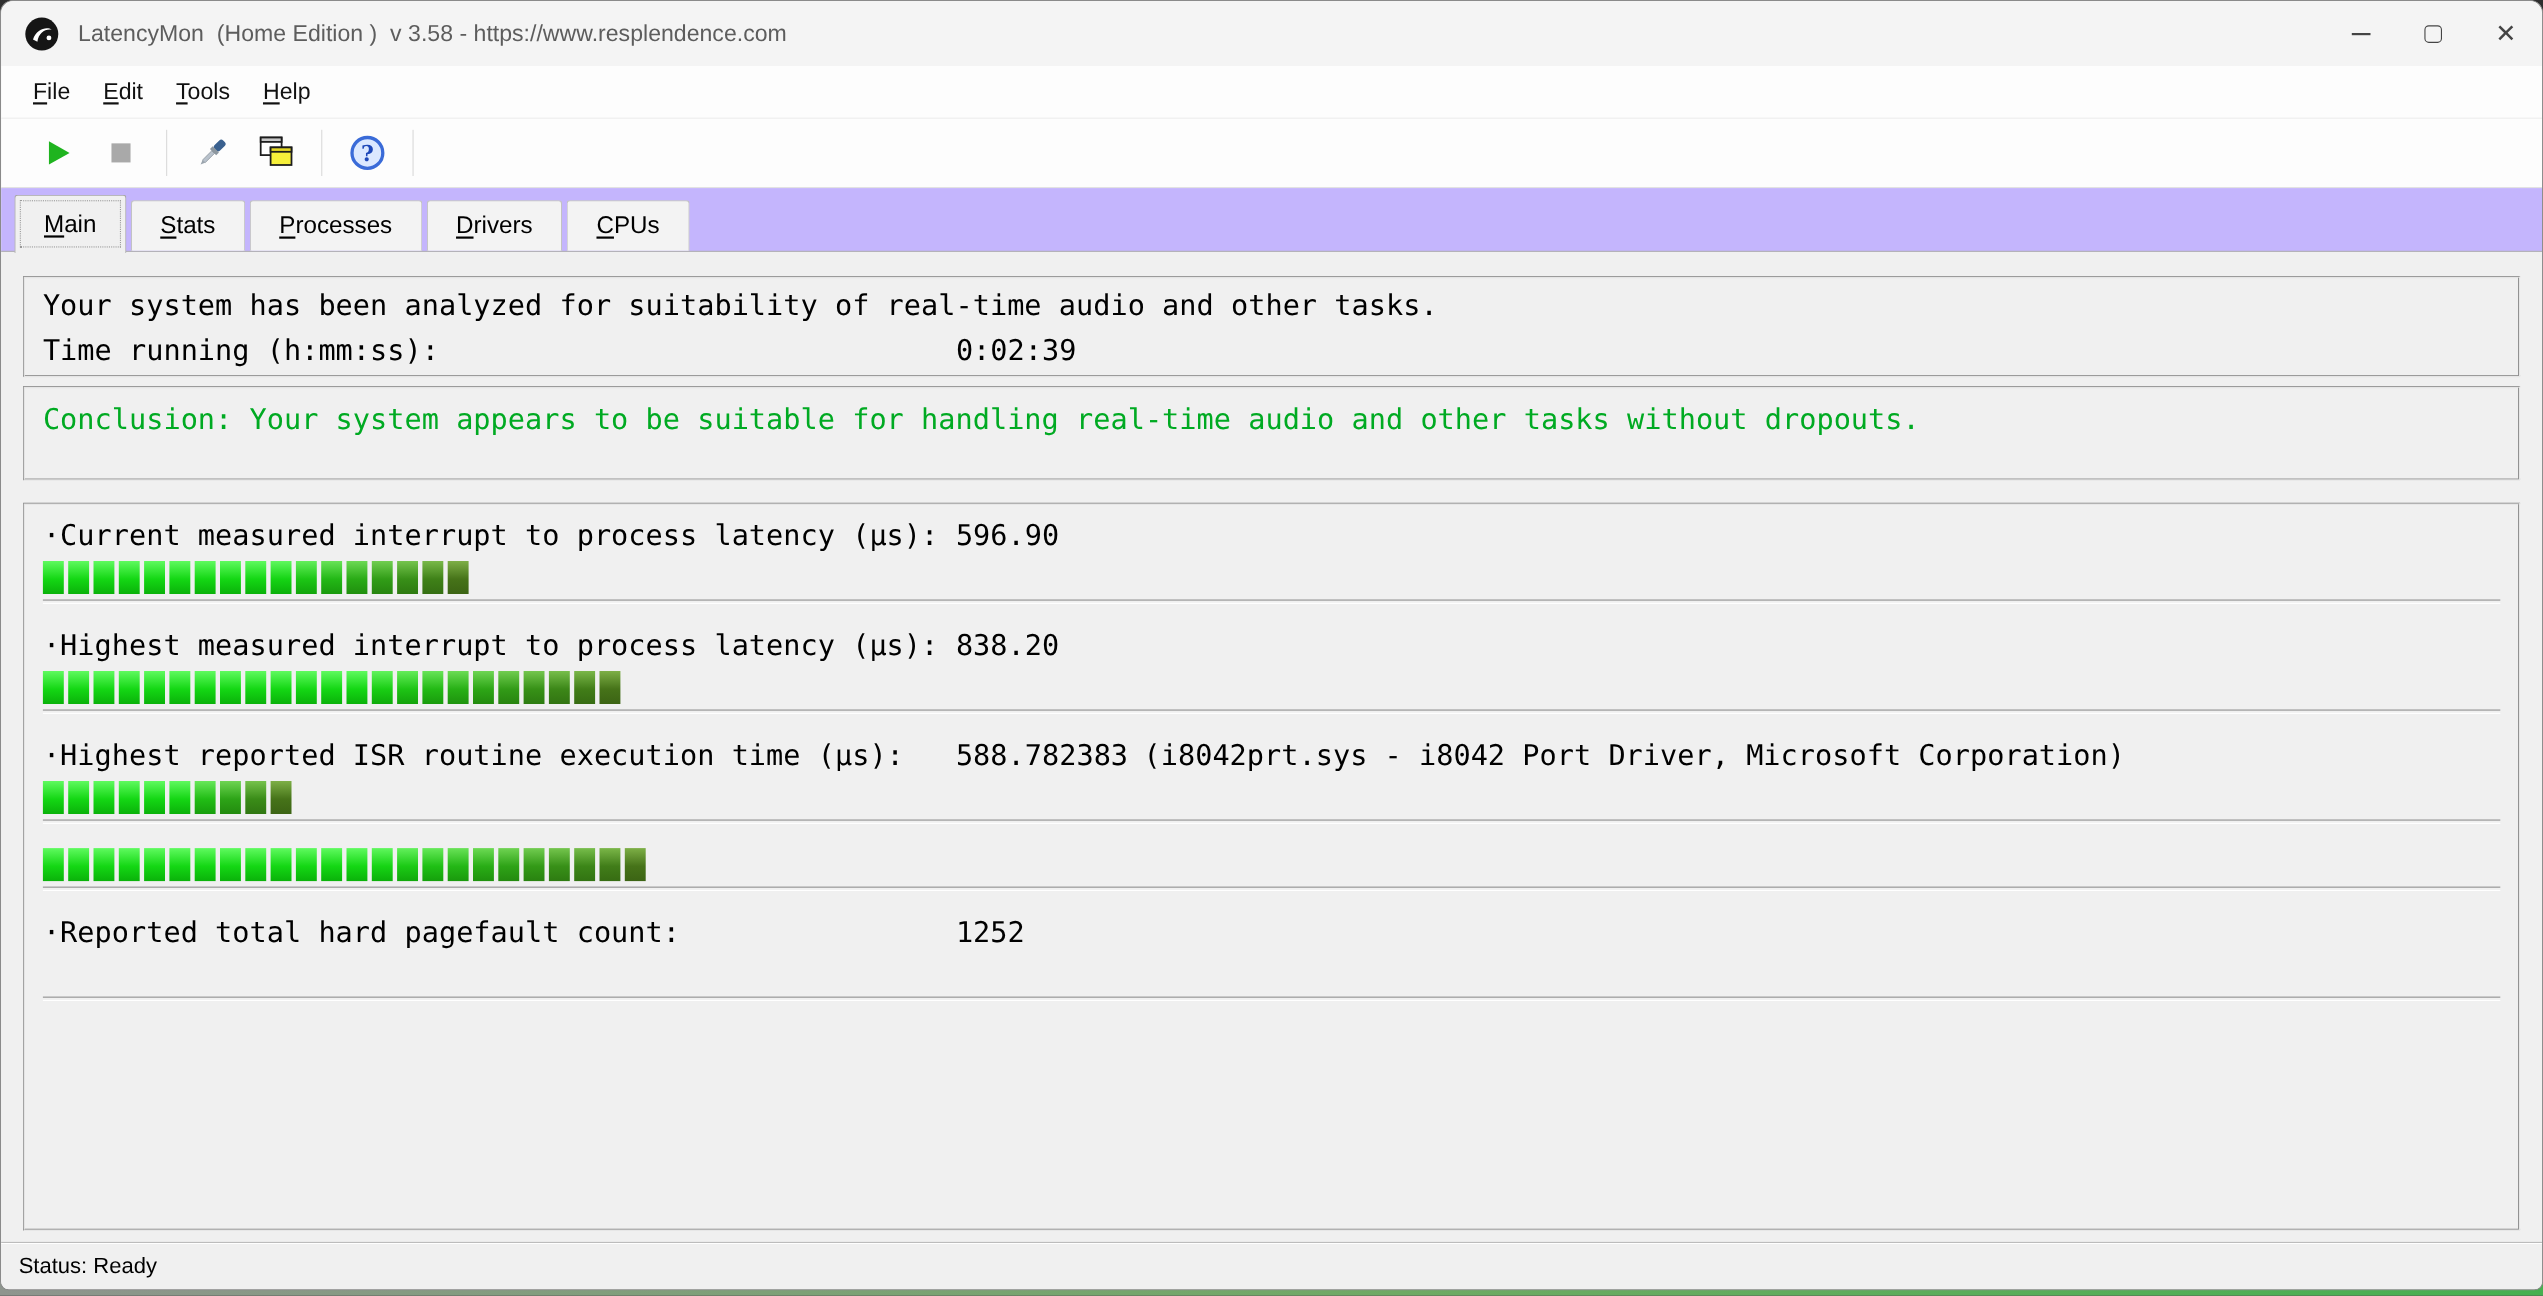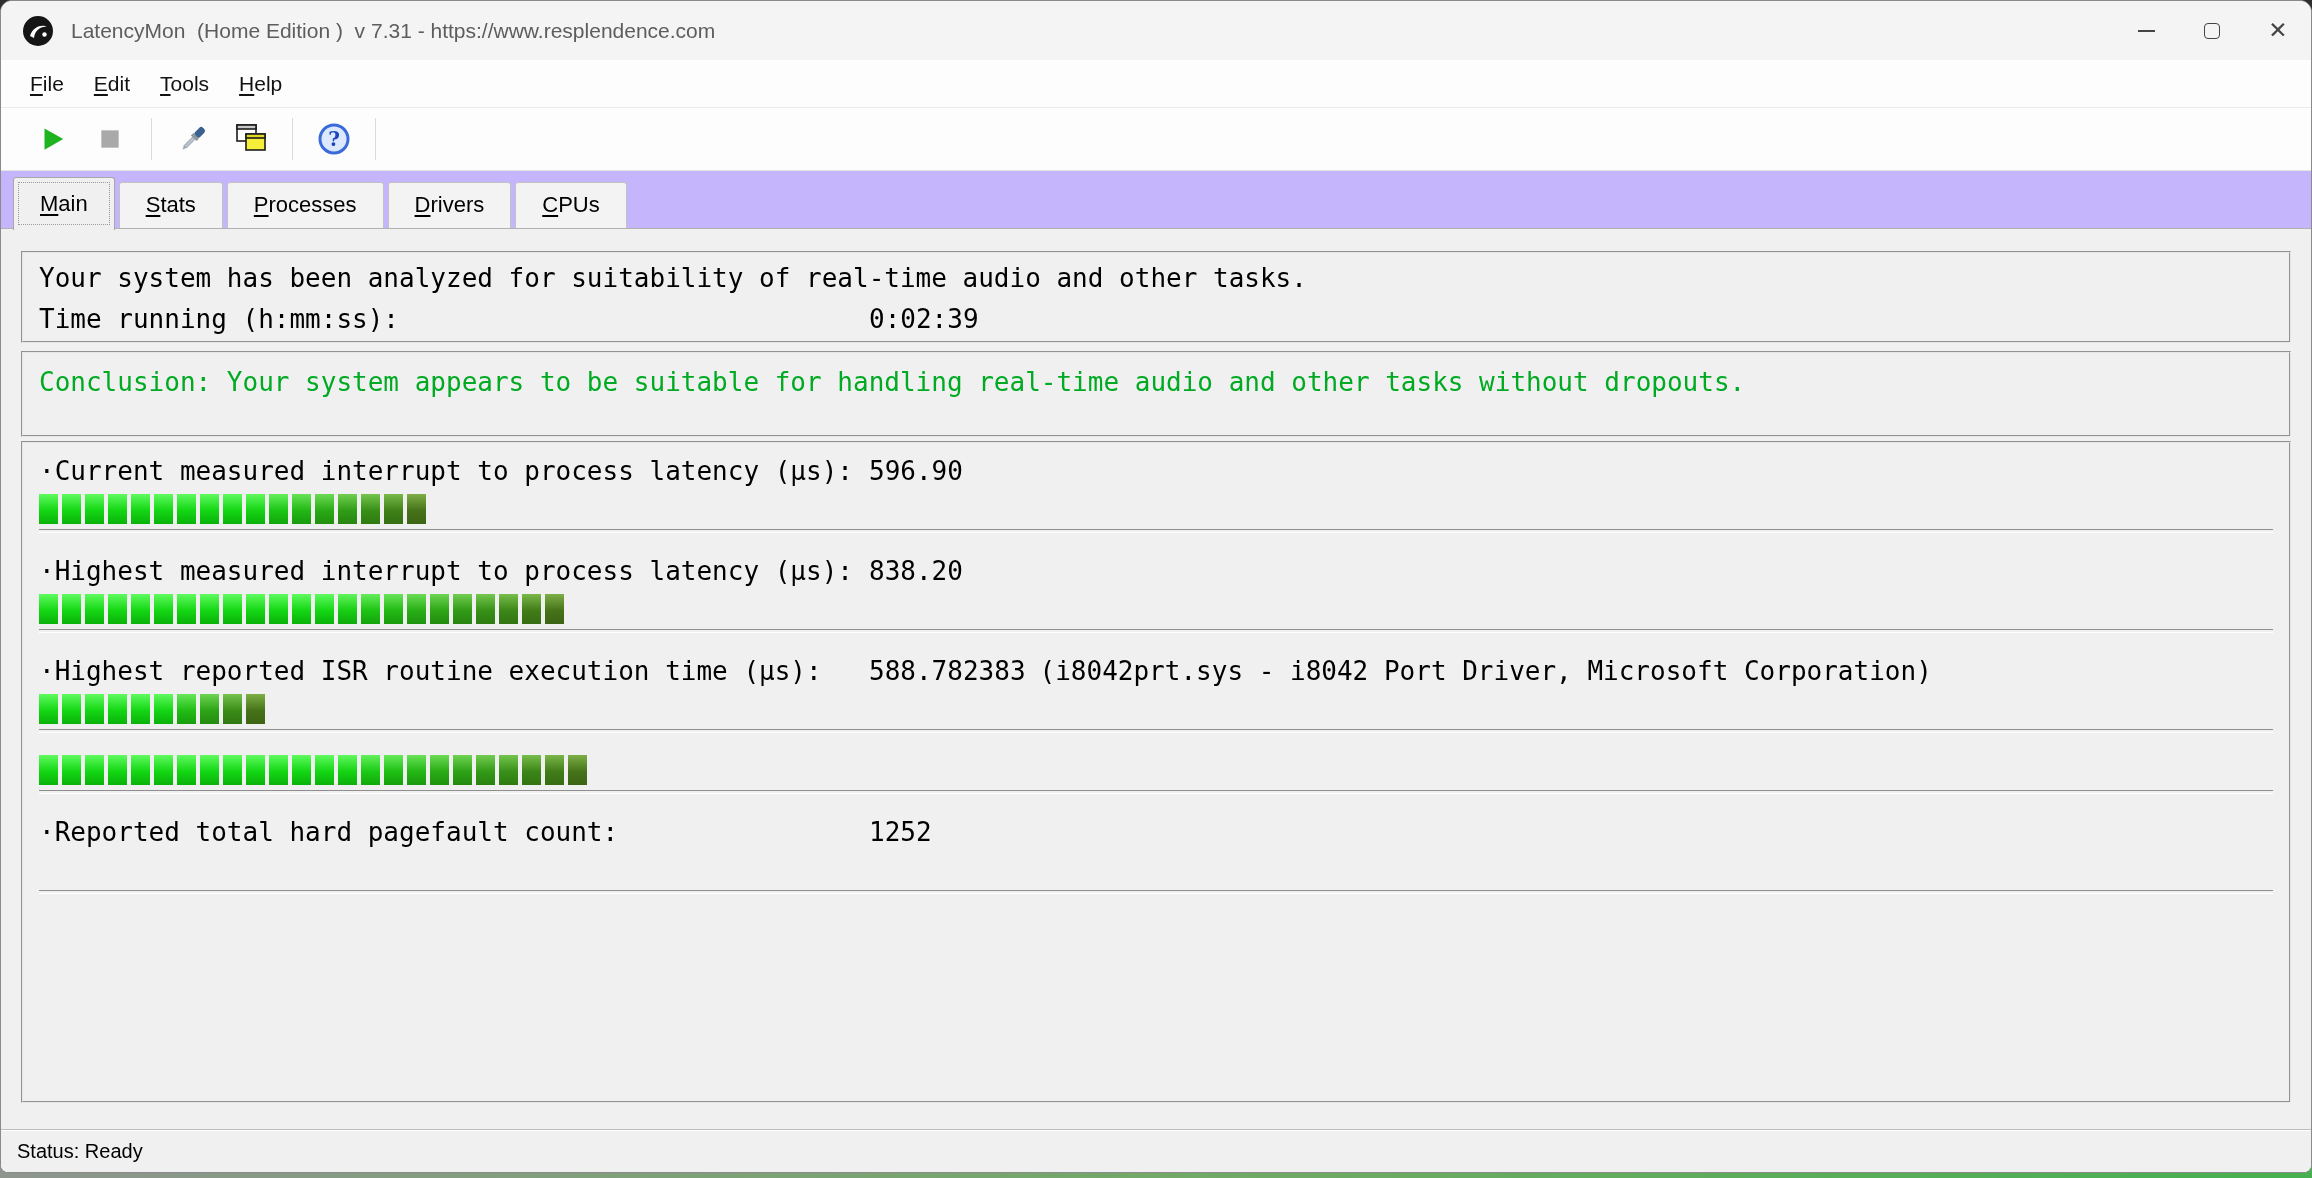--- a/index.html
+++ b/index.html
@@ -46,21 +46,21 @@
 
   
   .content { flex: 1 1 auto; background: #f0f0f0; padding: 22px 20px 0; }
   .panel { border: 2px groove #e6e6e6; background: #f0f0f0; }
   .mono { font-family: "DejaVu Sans Mono", monospace; font-size: 26px; color: #000; white-space: pre; }
   .panel-analysis { height: 92px; padding: 5px 16px; }
   .panel-analysis .line { line-height: 41px; }
   .row-flex { display: flex; }
   .lbl { width: 830px; flex: 0 0 830px; }
   .panel-conclusion { height: 86px; padding: 14px 16px; margin-top: 8px; }
-  .panel-metrics { height: 662px; margin-top: 4px; padding: 12px 16px 0; }
+  .panel-metrics { height: 662px; margin-top: 20px; padding: 12px 16px 0; }
   .metric { margin-bottom: 22px; }
   .metric-label { display: flex; line-height: 32px; }
   .val { min-width: 146px; margin-right: 14px; }
   .bar { height: 30px; margin-top: 7px; display: flex; gap: 4px; }
   .seg { width: 19px; height: 30px; flex: 0 0 19px; }
   .track { margin-top: 5px; height: 4px; border-top: 1px solid #8f8f8f; border-bottom: 1px solid #ffffff; }
 
   
   .statusbar { height: 43px; flex: 0 0 43px; background: #f0f0f0; border-top: 1px solid #bcbcbc;
     box-shadow: inset 0 1px 0 #ffffff; display: flex; align-items: center; padding-left: 16px;
@@ -72,21 +72,21 @@
 <div class="desktop-strip"></div>
 
 <div class="window">
 
   <div class="titlebar">
     <svg class="app-icon" viewBox="0 0 34 34">
       <circle cx="17" cy="17" r="15" fill="#151515"></circle>
       <path d="M9 22 C 12 12, 22 10, 26 13 C 20 12, 14 16, 13 24 Z" fill="#ffffff"></path>
       <circle cx="23.5" cy="20.5" r="2.2" fill="#ffffff"></circle>
     </svg>
-    <span class="title-text">LatencyMon  (Home Edition )  v 7.31 - https://www.resplendence.com</span>
+    <span class="title-text">LatencyMon  (Home Edition )  v 3.58 - https://www.resplendence.com</span>
     <div class="win-controls">
       <div class="ctrl">
           <span class="min-glyph"></span>
         </div>
       <div class="ctrl">
           <span class="max-glyph"></span>
         </div>
       <div class="ctrl">
           <span class="close-glyph">✕</span>
         </div>

